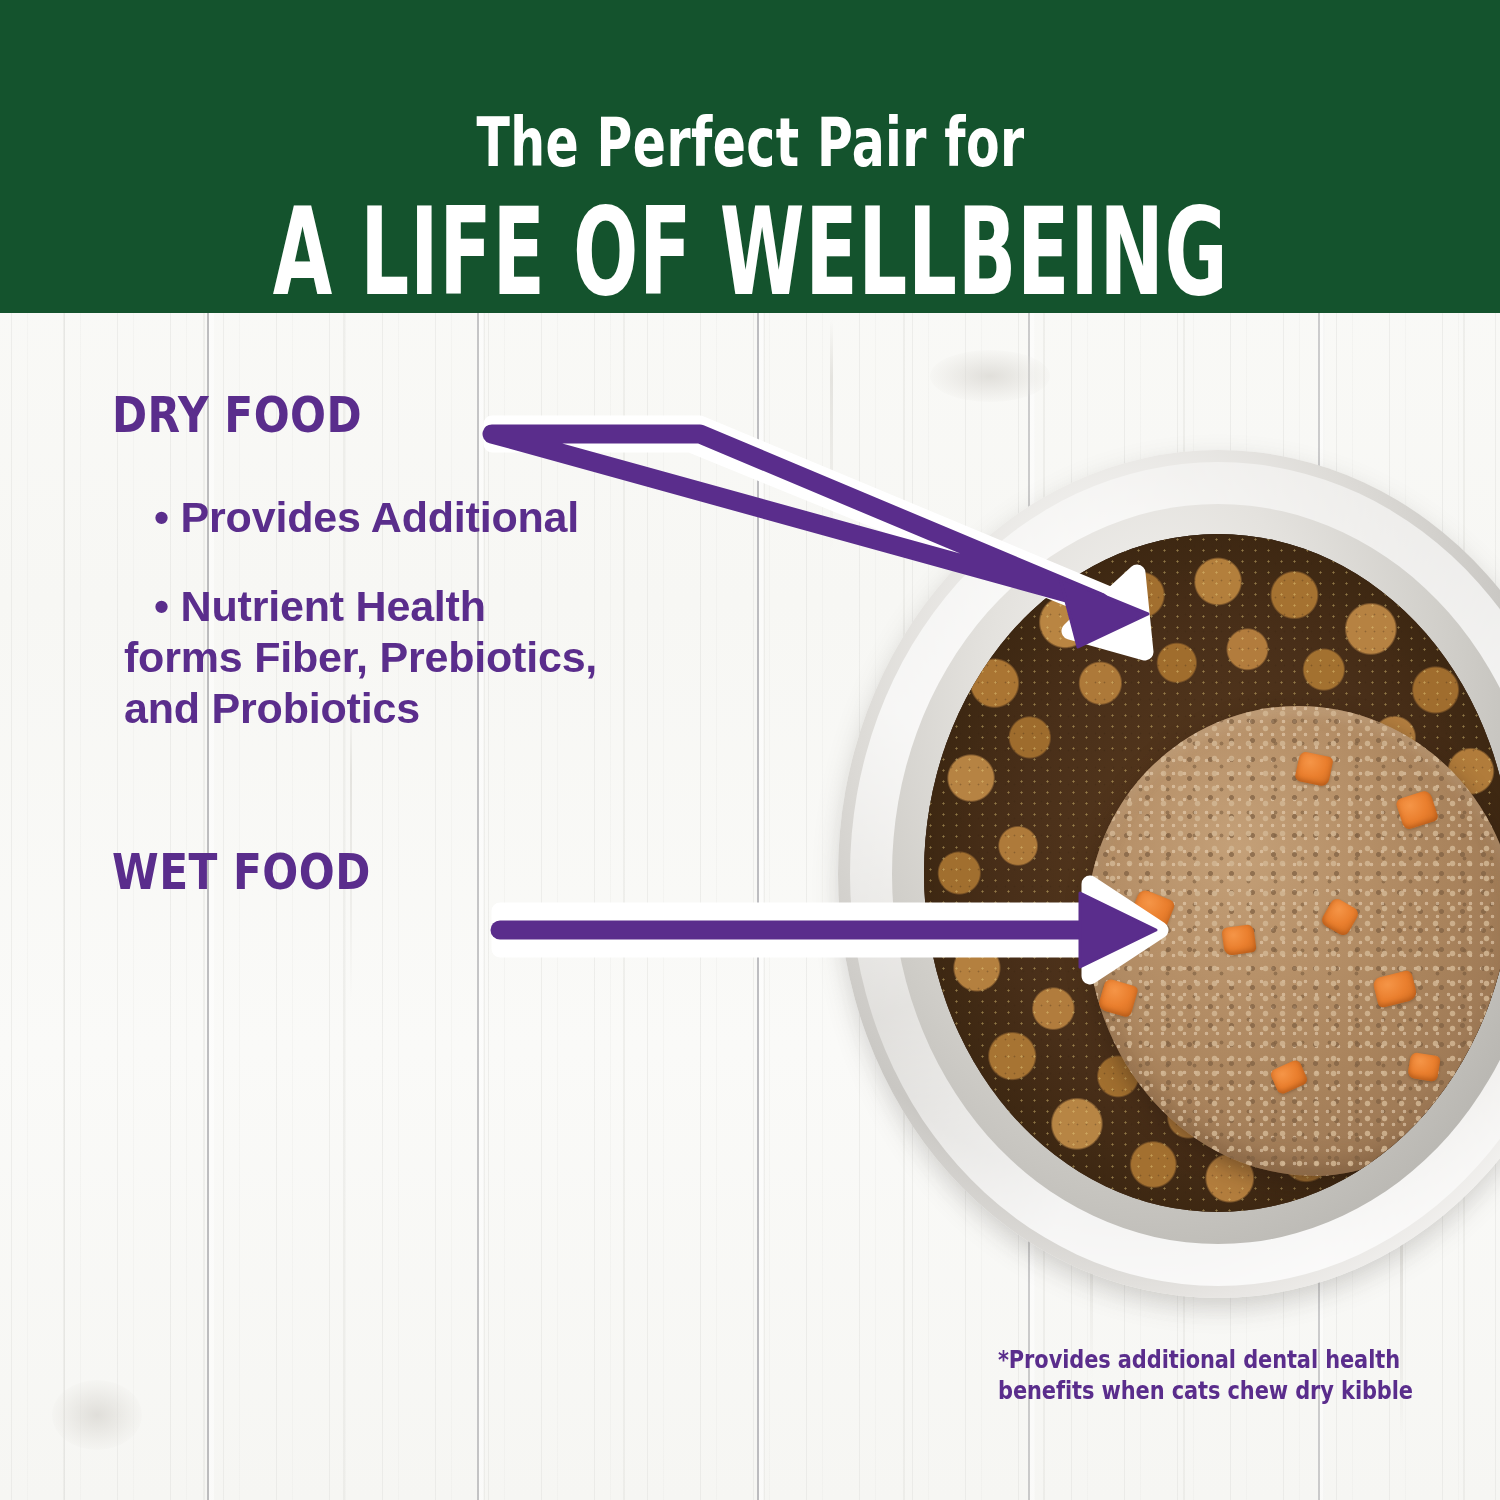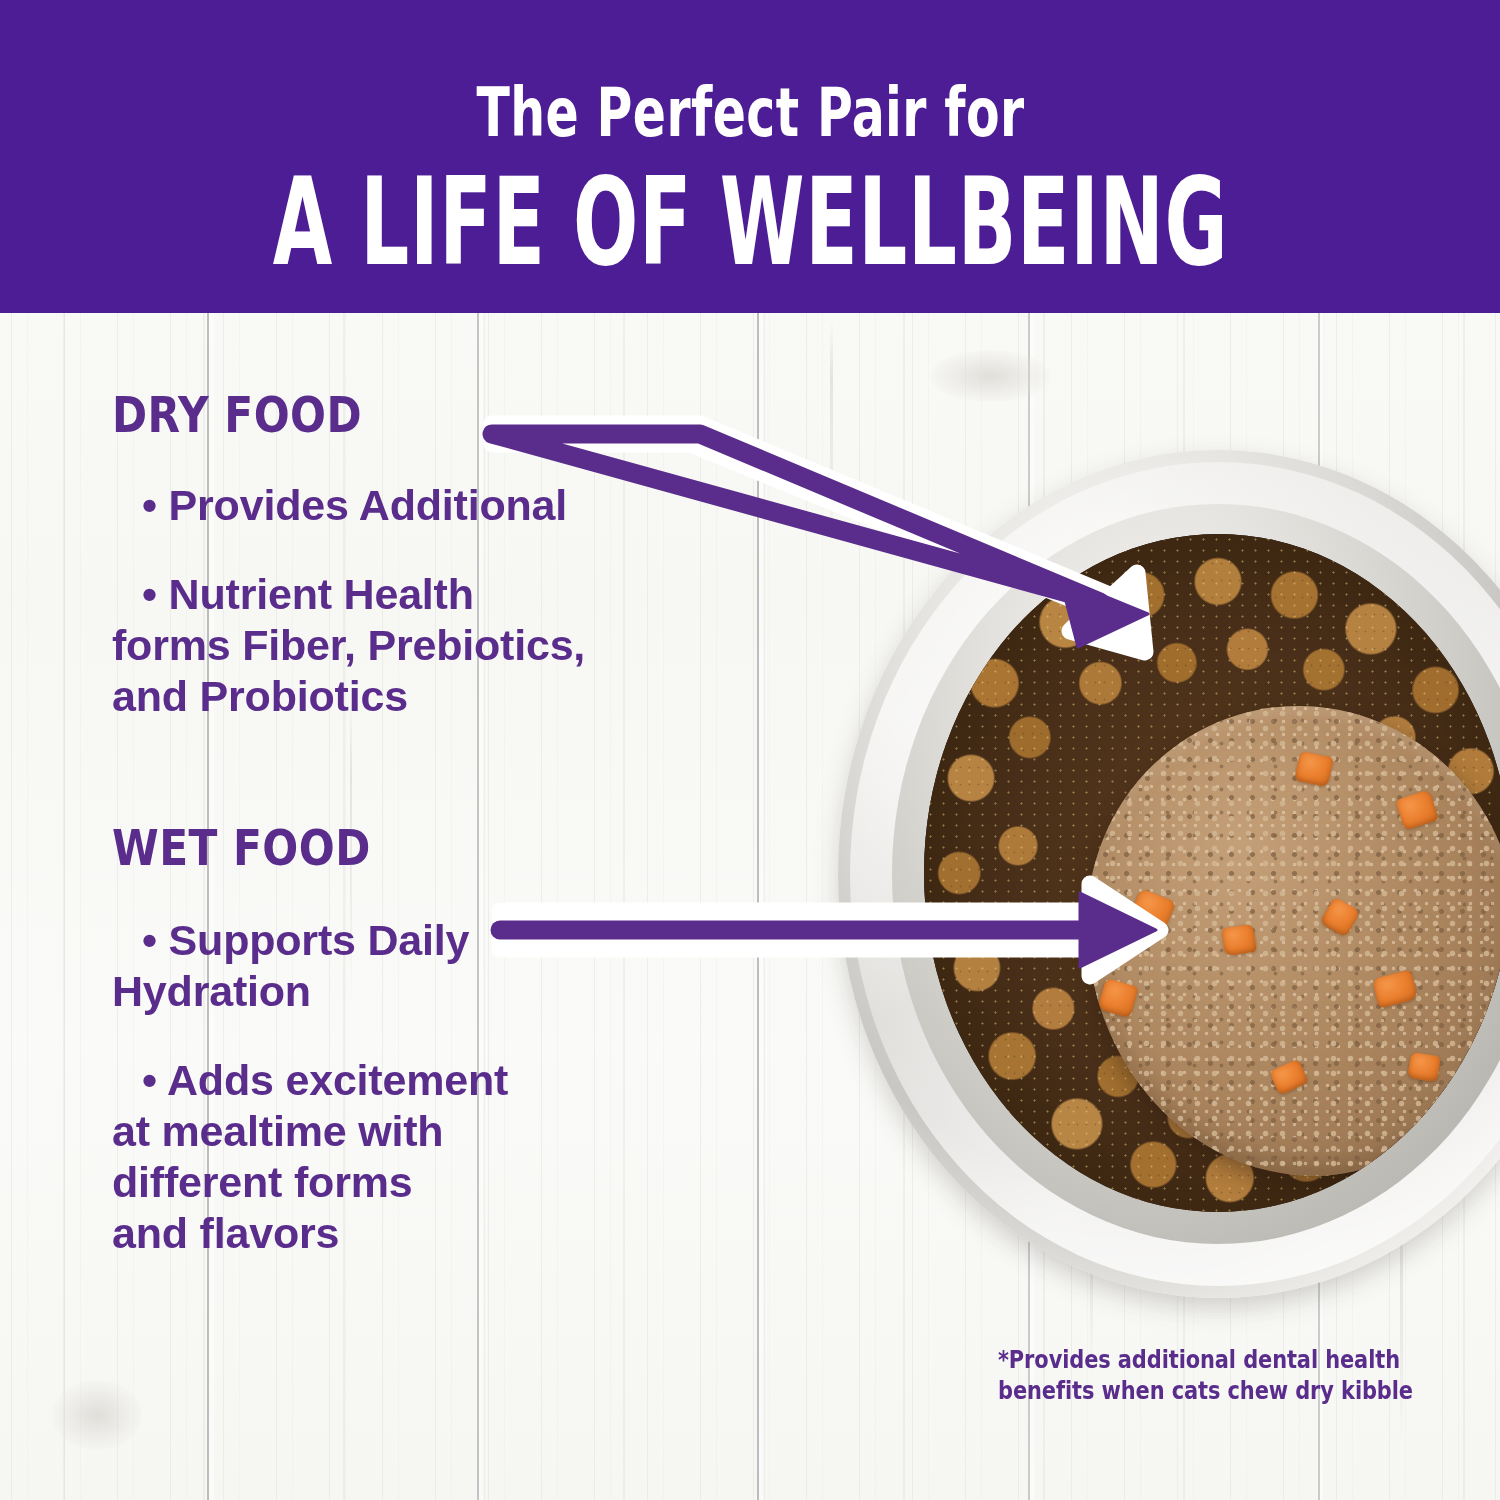--- a/index.html
+++ b/index.html
@@ -33,22 +33,22 @@
     background:radial-gradient(ellipse at 50% 50%, rgba(205,202,196,.55) 0%, rgba(225,223,218,.28) 55%, rgba(255,255,255,0) 78%);
   }
   .wood-streak{
     position:absolute;
     background:linear-gradient(180deg, rgba(208,206,200,0) 0%, rgba(208,206,200,.5) 25%, rgba(208,206,200,.25) 70%, rgba(208,206,200,0) 100%);
   }
 
   
   .header-band{
     position:absolute;left:0;top:0;width:1500px;height:313px;
-    background:#4c1d95;
-    display:flex;flex-direction:column;align-items:center;justify-content:center;
+    background:#14532d;
+    display:flex;flex-direction:column;align-items:center;justify-content:flex-end;
   }
   .header-line1{
     color:#ffffff;
     font-family:"Liberation Sans Narrow","DejaVu Sans Condensed","Liberation Sans",sans-serif;
     font-weight:700;
     font-size:68px;line-height:1;
     letter-spacing:0.5px;
     transform:scaleX(.80);
     transform-origin:center top;
     margin-top:48px;
@@ -182,21 +182,21 @@
 
   
   .copy{position:absolute;left:112px;top:390px;width:700px;}
   .sec-head{
     color:#5a2d8c;
     font-family:"Liberation Sans Narrow","DejaVu Sans Condensed","Liberation Sans",sans-serif;
     font-weight:700;font-size:50px;line-height:1;letter-spacing:.5px;
     transform:scaleX(.94);transform-origin:left center;
     white-space:nowrap;margin:0;
   }
-  .bullets{list-style:none;margin:0;padding:0;}
+  .bullets{list-style:none;margin:12px;padding:0;}
   .bullet{
     color:#5a2d8c;
     font-family:"Liberation Sans","DejaVu Sans",sans-serif;
     font-weight:700;font-size:43px;line-height:1.19;
     letter-spacing:-.2px;
     margin:0;padding:0;
     text-indent:30px;
   }
   .gap-a{height:40px;}
   .gap-c{height:100px;}
@@ -280,32 +280,20 @@
         <div>• Nutrient Health</div>
         <div style="text-indent:0;">forms Fiber, Prebiotics,</div>
         <div style="text-indent:0;">and Probiotics</div>
       </li>
     </ul>
 
     <div class="gap-c"></div>
 
     <h2 class="sec-head">WET FOOD</h2>
     <div class="gap-d"></div>
-    <ul class="bullets">
-      <li class="bullet">
-        <div>• Supports Daily</div>
-        <div style="text-indent:0;">Hydration</div>
-      </li>
-      <li class="bullet" style="margin-top:38px;">
-        <div>• Adds excitement</div>
-        <div style="text-indent:0;">at mealtime with</div>
-        <div style="text-indent:0;">different forms</div>
-        <div style="text-indent:0;">and flavors</div>
-      </li>
-    </ul>
   </div>
 
   <div class="footnote">
     <div>*Provides additional dental health</div>
     <div>benefits when cats chew dry kibble</div>
   </div>
 
 </div>
 
 </body></html>

